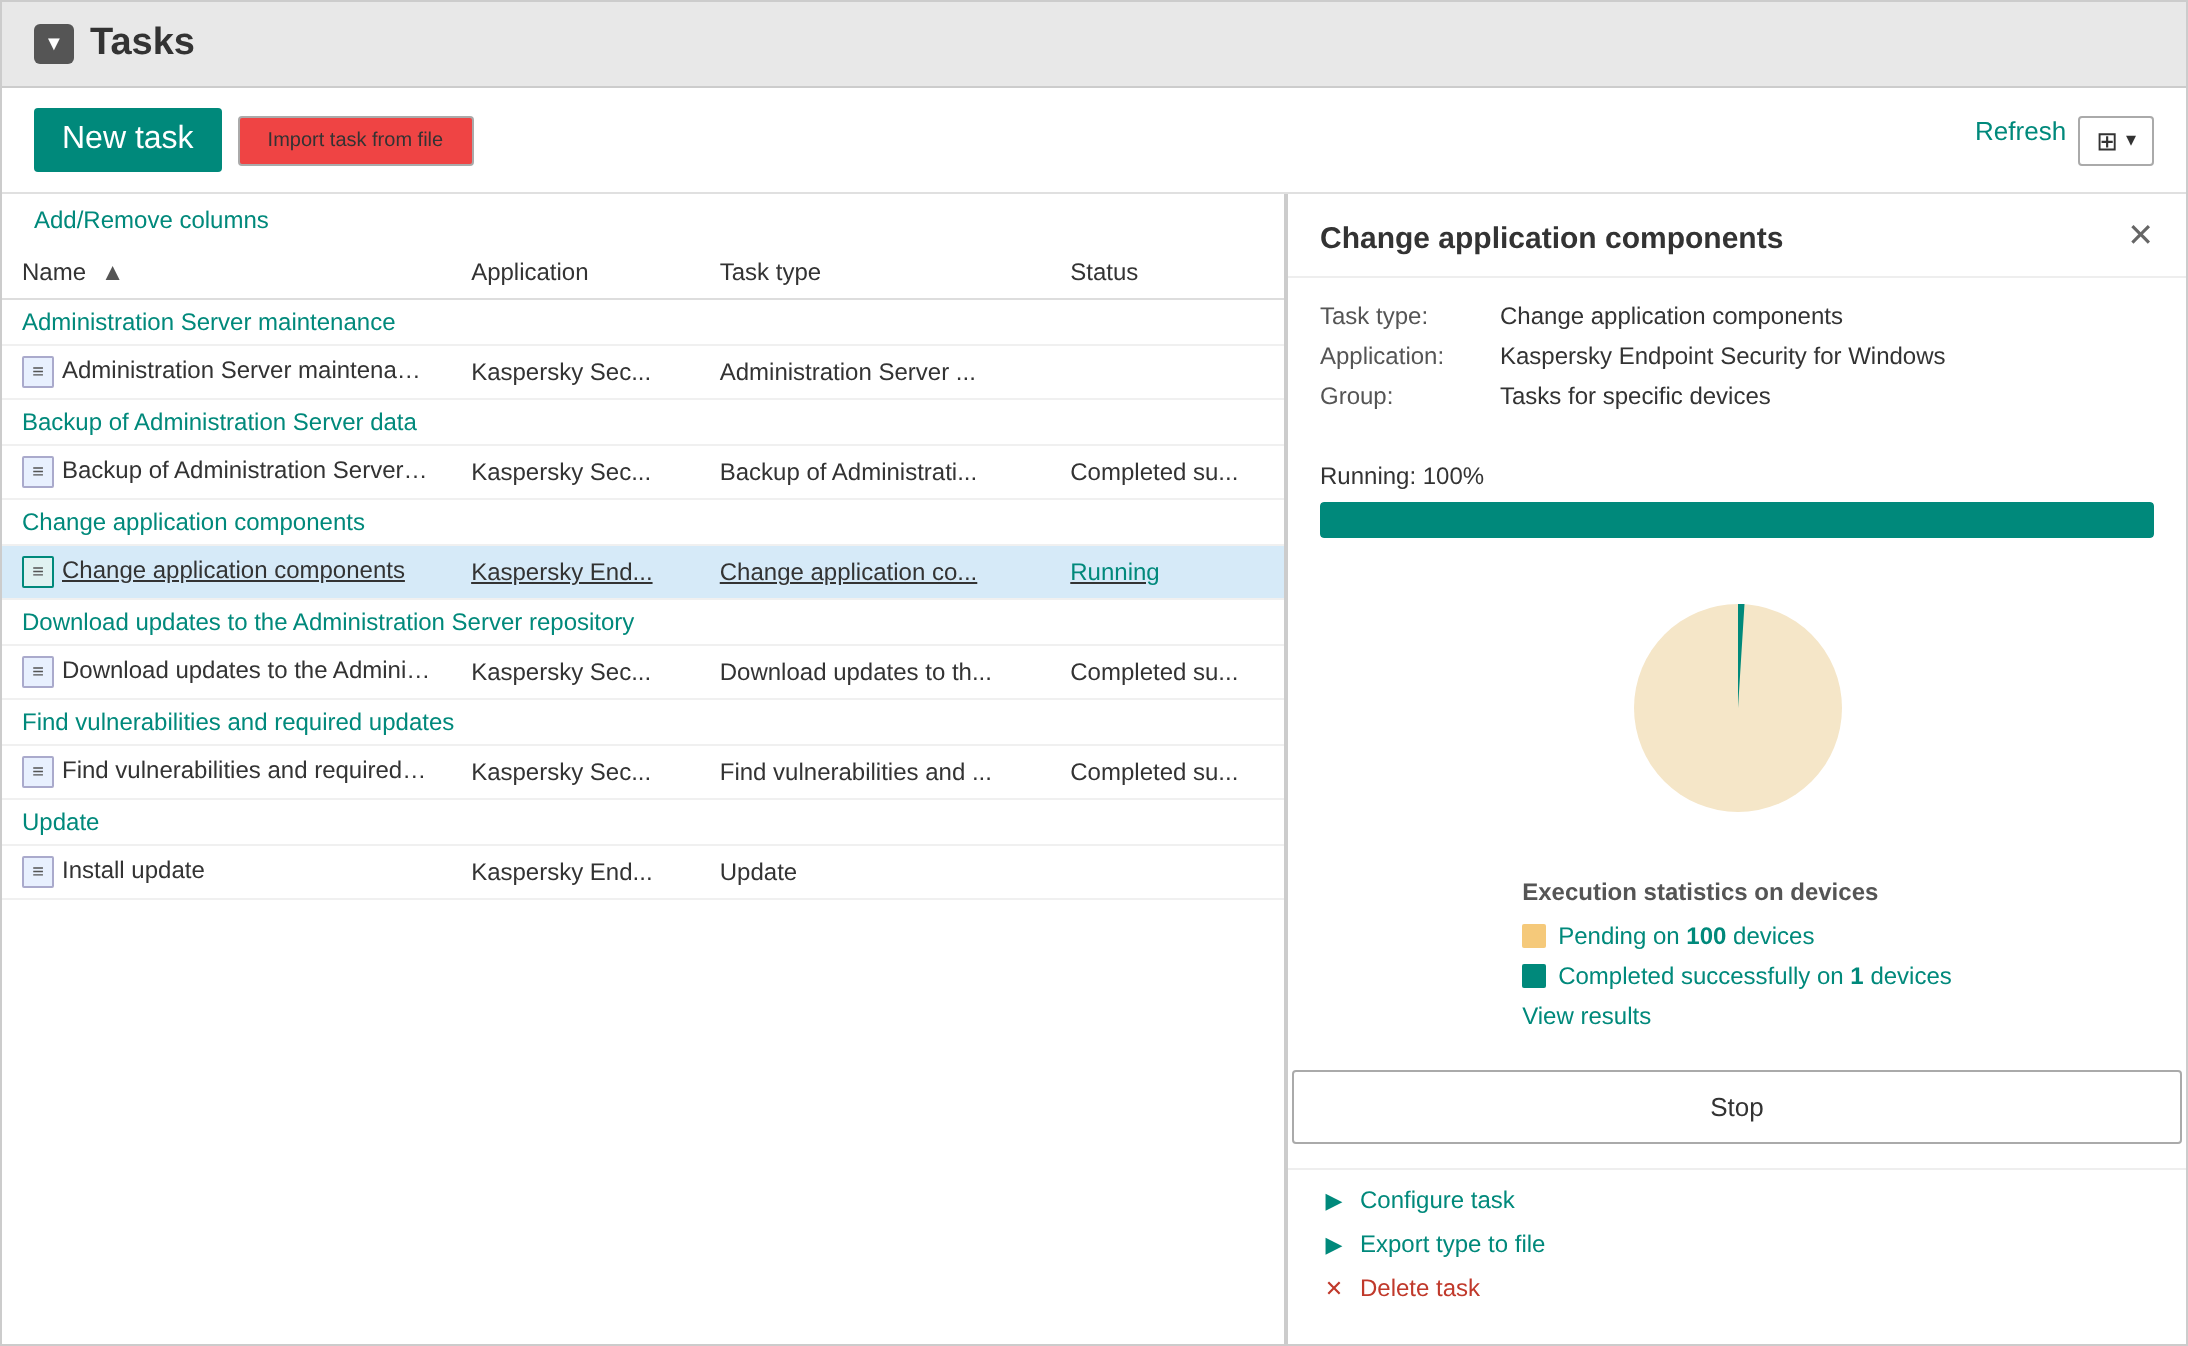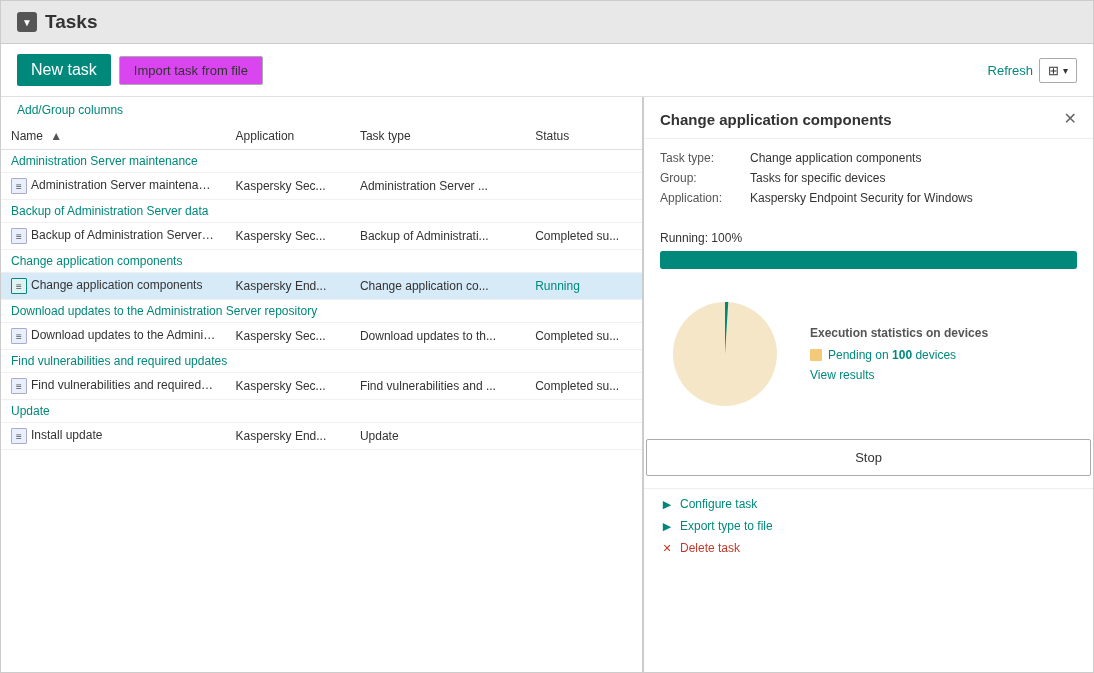--- a/index.html
+++ b/index.html
@@ -9,38 +9,38 @@
 
     
     .header { background: #e8e8e8; border-bottom: 1px solid #ccc; padding: 10px 16px; display: flex; align-items: center; gap: 8px; }
     .header-icon { width: 20px; height: 20px; background: #555; border-radius: 3px; display: flex; align-items: center; justify-content: center; color: #fff; font-size: 10px; }
     .header-title { font-size: 19px; font-weight: bold; color: #333; }
 
     
     .toolbar { padding: 10px 16px; display: flex; align-items: center; gap: 8px; border-bottom: 1px solid #e0e0e0; justify-content: space-between; }
     .toolbar-left { display: flex; gap: 8px; align-items: center; }
     .btn-primary { background: #00897b; color: #fff; border: none; padding: 7px 14px; border-radius: 2px; cursor: pointer; font-size: 16px; }
-    .btn-secondary { background: #d946ef; color: #333; border: 1px solid #aaa; padding: 6px 14px; border-radius: 2px; cursor: pointer; font-size: 13px; }
+    .btn-secondary { background: #ef4444; color: #333; border: 1px solid #aaa; padding: 6px 14px; border-radius: 2px; cursor: pointer; font-size: 10px; }
     .btn-refresh { color: #00897b; background: none; border: none; cursor: pointer; font-size: 13px; text-decoration: none; }
-    .toolbar-right { display: flex; align-items: center; gap: 6px; }
+    .toolbar-right { display: flex; gap: 6px; }
     .columns-btn { background: #fff; border: 1px solid #aaa; padding: 4px 8px; border-radius: 2px; cursor: pointer; display: flex; align-items: center; gap: 4px; }
 
     
     .main-content { display: flex; flex: 1; overflow: hidden; }
 
     
     .table-area { flex: 1; overflow: auto; border-right: 1px solid #ccc; }
     .add-remove-link { color: #00897b; font-size: 12px; cursor: pointer; padding: 6px 16px; display: block; text-decoration: none; }
 
     
     table { width: 100%; border-collapse: collapse; }
     thead th { padding: 6px 10px; text-align: left; font-weight: normal; color: #333; border-bottom: 1px solid #ddd; background: #fff; font-size: 12px; white-space: nowrap; cursor: pointer; }
     thead th .sort-arrow { margin-left: 4px; color: #555; }
     tbody tr { border-bottom: 1px solid #f0f0f0; }
-    tbody tr.selected { background: #d6eaf8; }
+    tbody tr.selected { background: #d6eaf8; text-decoration: underline; }
     .group-header { padding: 4px 10px; font-size: 12px; color: #00897b; cursor: pointer; background: #fff; }
     td { padding: 5px 10px; font-size: 12px; vertical-align: middle; white-space: nowrap; overflow: hidden; text-overflow: ellipsis; max-width: 200px; }
     .task-icon { display: inline-block; width: 16px; height: 16px; background: #e8f0fe; border: 1px solid #aac; border-radius: 1px; margin-right: 4px; vertical-align: middle; font-size: 10px; line-height: 16px; text-align: center; color: #555; }
     .task-icon.running { border-color: #00897b; background: #e0f2f1; }
 
     
     .side-panel { width: 450px; min-width: 450px; background: #fff; border-left: 1px solid #ccc; display: flex; flex-direction: column; overflow-y: auto; }
     .side-panel-header { padding: 14px 16px 10px; display: flex; justify-content: space-between; align-items: flex-start; border-bottom: 1px solid #eee; }
     .side-panel-title { font-size: 15px; font-weight: bold; color: #333; }
     .close-btn { background: none; border: none; font-size: 16px; cursor: pointer; color: #666; line-height: 1; }
@@ -48,21 +48,21 @@
     .side-panel-info { padding: 12px 16px; }
     .info-row { display: flex; margin-bottom: 6px; font-size: 12px; }
     .info-label { width: 90px; color: #555; flex-shrink: 0; }
     .info-value { color: #333; }
 
     .progress-section { padding: 8px 16px 12px; }
     .progress-label { font-size: 12px; margin-bottom: 6px; color: #333; }
     .progress-bar-bg { height: 18px; background: #eee; border-radius: 2px; overflow: hidden; }
     .progress-bar-fill { height: 100%; background: #00897b; border-radius: 2px; }
 
-    .stats-section { padding: 8px 16px; display: flex; gap: 20px; align-items: center; }
+    .stats-section { padding: 8px 16px; display: flex; gap: 20px; align-items: center; flex-direction: column; }
     .pie-chart { width: 130px; height: 130px; flex-shrink: 0; }
     .stats-legend { flex: 1; }
     .stats-title { font-size: 12px; color: #555; margin-bottom: 8px; font-weight: bold; }
     .legend-item { display: flex; align-items: center; gap: 6px; margin-bottom: 6px; font-size: 12px; }
     .legend-dot { width: 12px; height: 12px; border-radius: 1px; flex-shrink: 0; }
     .legend-link { color: #00897b; cursor: pointer; text-decoration: none; }
     .legend-link strong { color: #00897b; }
     .view-results-link { color: #00897b; cursor: pointer; font-size: 12px; margin-top: 4px; display: block; }
 
     .stop-section { padding: 12px 2px; }
@@ -100,21 +100,21 @@
       <div class="columns-btn">
         <span>⊞</span>
         <span class="col-btn-icon">▾</span>
       </div>
     </div>
   </div>
 
   <div class="main-content">
 
     <div class="table-area">
-      <a class="add-remove-link">Add/Group columns</a>
+      <a class="add-remove-link">Add/Remove columns</a>
       <table>
         <thead>
           <tr>
             <th>Name <span class="sort-arrow">▲</span></th>
             <th>Application</th>
             <th>Task type</th>
             <th>Status</th>
           </tr>
         </thead>
         <tbody id="table-body">
@@ -181,26 +181,26 @@
         <span class="side-panel-title">Change application components</span>
         <button class="close-btn">✕</button>
       </div>
 
       <div class="side-panel-info">
         <div class="info-row">
           <span class="info-label">Task type:</span>
           <span class="info-value">Change application components</span>
         </div>
         <div class="info-row">
+          <span class="info-label">Application:</span>
+          <span class="info-value">Kaspersky Endpoint Security for Windows</span>
+        </div>
+        <div class="info-row">
           <span class="info-label">Group:</span>
           <span class="info-value">Tasks for specific devices</span>
-        </div>
-        <div class="info-row">
-          <span class="info-label">Application:</span>
-          <span class="info-value">Kaspersky Endpoint Security for Windows</span>
         </div>
       </div>
 
       <div class="progress-section">
         <div class="progress-label">Running:  100%</div>
         <div class="progress-bar-bg">
           <div class="progress-bar-fill" id="progress-fill" style="width: 100%;"></div>
         </div>
       </div>
 
@@ -213,20 +213,26 @@
 
         </svg>
         <div class="stats-legend">
           <div class="stats-title">Execution statistics on devices</div>
           <div class="legend-item">
             <div class="legend-dot" style="background:#f5c97a;"></div>
             <a class="legend-link">
               <span>Pending on </span><strong>100</strong><span> devices</span>
             </a>
           </div>
+          <div class="legend-item">
+            <div class="legend-dot" style="background:#00897b;"></div>
+            <a class="legend-link">
+              <span>Completed successfully on </span><strong>1</strong><span> devices</span>
+            </a>
+          </div>
           <a class="view-results-link">View results</a>
         </div>
       </div>
 
       <div class="stop-section">
         <button class="stop-btn">Stop</button>
       </div>
 
       <div class="actions-section">
         <div class="action-item">

